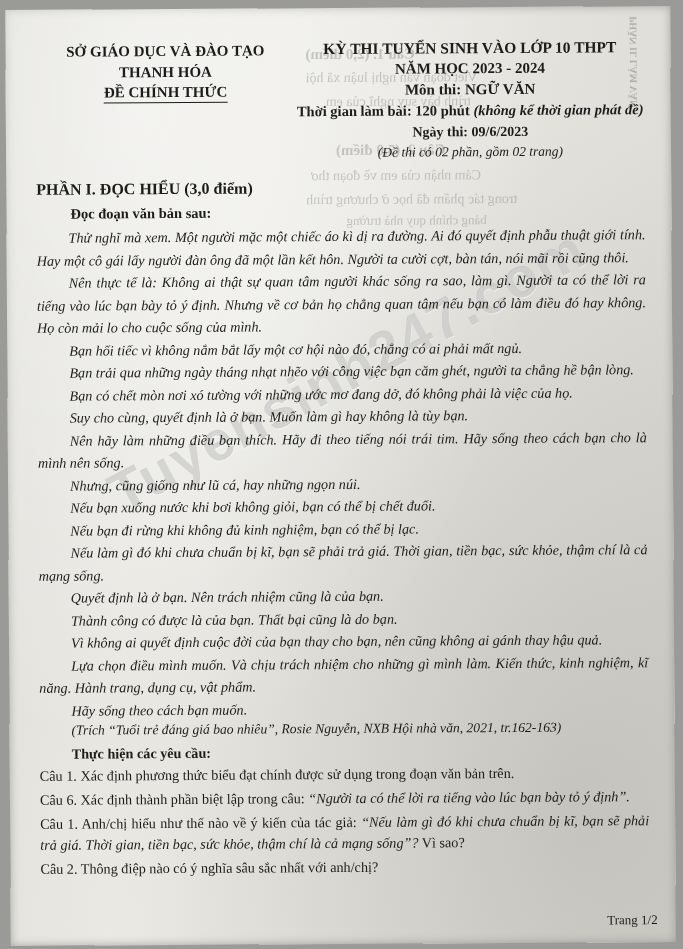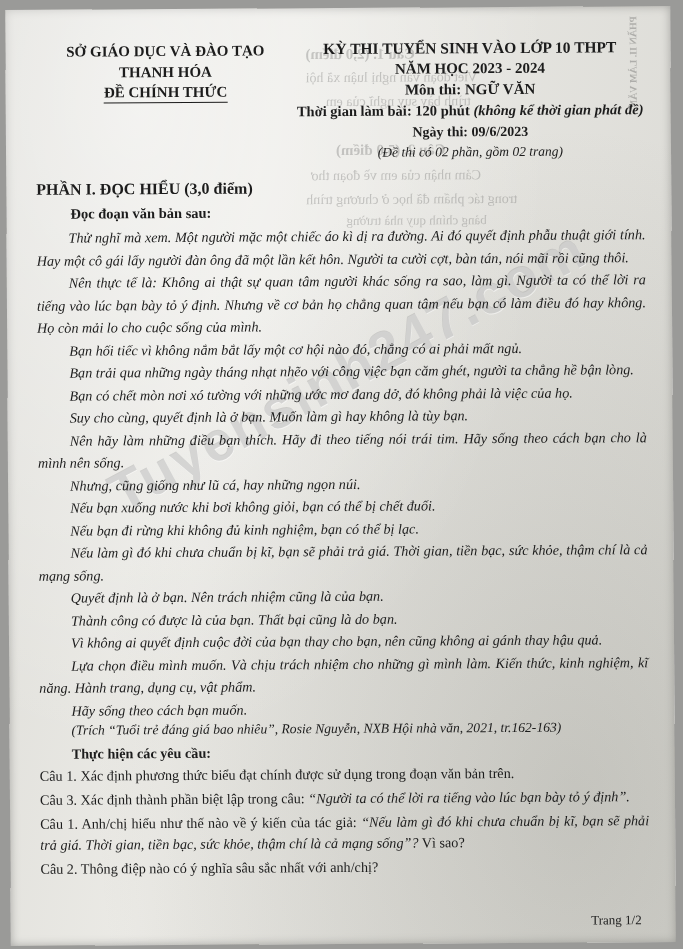--- a/index.html
+++ b/index.html
@@ -153,21 +153,21 @@
   .q {
     font-size: 14.2px;
     line-height: 21px;
     margin-top: 3px;
     text-align: justify;
   }
   .q .qn { font-weight: normal; }
   .q .qi { font-style: italic; }
   .pagefoot {
     position: absolute;
-    right: 34px;
+    right: 18px;
     bottom: 14px;
     font-size: 13px;
   }
 </style>
 </head>
 <body>
 
 <div id="page">
   <div id="paper">
 
@@ -226,21 +226,21 @@
       </div>
 
       <div class="src">(Trích “Tuổi trẻ đáng giá bao nhiêu”, Rosie Nguyễn, NXB Hội nhà văn, 2021, tr.162-163)</div>
 
       <div class="req">Thực hiện các yêu cầu:</div>
 
       <div class="q">
         <span class="qn">Câu 1.</span><span> Xác định phương thức biểu đạt chính được sử dụng trong đoạn văn bản trên.</span>
       </div>
       <div class="q">
-        <span class="qn">Câu 3.</span><span> Xác định thành phần biệt lập trong câu: </span><span class="qi">“Người ta có thể lời ra tiếng vào lúc bạn bày tỏ ý định”.</span>
+        <span class="qn">Câu 6.</span><span> Xác định thành phần biệt lập trong câu: </span><span class="qi">“Người ta có thể lời ra tiếng vào lúc bạn bày tỏ ý định”.</span>
       </div>
       <div class="q">
         <span class="qn">Câu 1.</span><span> Anh/chị hiểu như thế nào về ý kiến của tác giả: </span><span class="qi">“Nếu làm gì đó khi chưa chuẩn bị kĩ, bạn sẽ phải trả giá. Thời gian, tiền bạc, sức khỏe, thậm chí là cả mạng sống”?</span><span> Vì sao?</span>
       </div>
       <div class="q">
         <span class="qn">Câu 2.</span><span> Thông điệp nào có ý nghĩa sâu sắc nhất với anh/chị?</span>
       </div>
 
       <div class="pagefoot">Trang 1/2</div>
     </div>

